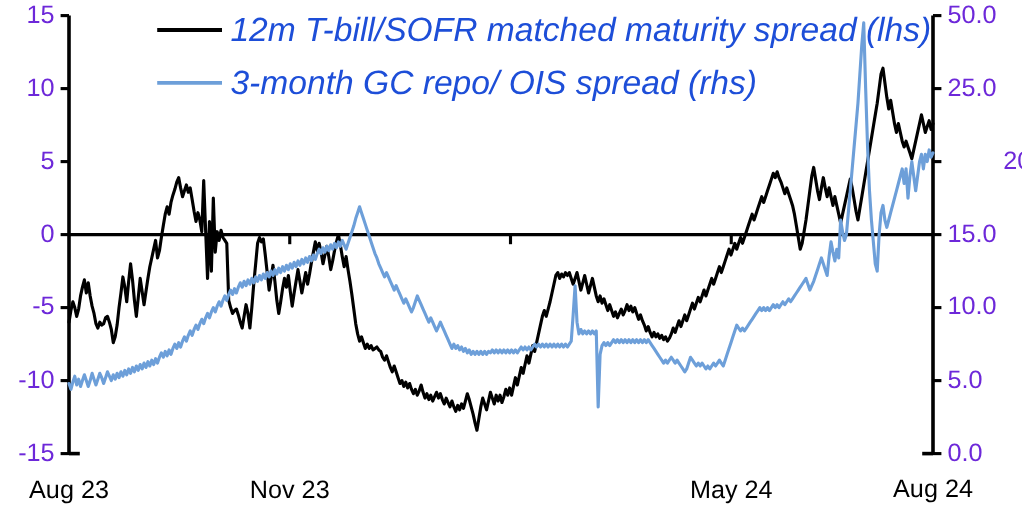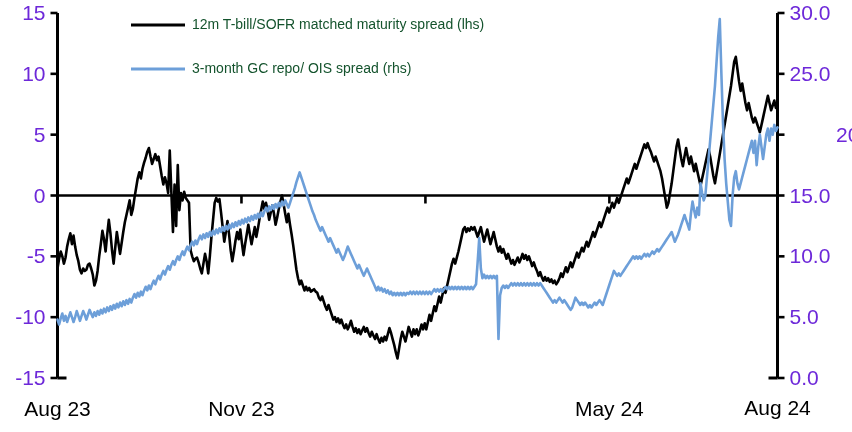--- a/index.html
+++ b/index.html
@@ -5,22 +5,22 @@
   html,body{margin:0;padding:0;background:#ffffff;}
   body{width:852px;height:432px;overflow:hidden;
        font-family:"Liberation Sans", sans-serif;}
   #root{position:relative;width:852px;height:432px;background:#fff;}
   .axlabel{position:absolute;font-size:21px;color:#6d28d9;white-space:nowrap;
            line-height:21px;}
   .ylabel-l{text-align:right;}
   .ylabel-r{text-align:left;}
   .xlabel{position:absolute;font-size:21px;color:#000;white-space:nowrap;
           line-height:21px;text-align:center;}
-  .legtext{position:absolute;font-size:14px;color:#14532d;white-space:nowrap;
-           line-height:21px;}
+  .legtext{position:absolute;font-size:28px;color:#1d4ed8;white-space:nowrap;
+           line-height:21px;font-style:italic;}
   svg{position:absolute;left:0;top:0;}
 </style>
 </head>
 <body>
 
 <div id="root">
   <svg id="plot" width="852" height="432">
       <line x1="57.5" y1="13" x2="57.5" y2="378" stroke="#000" stroke-width="3"></line>
       <line x1="777.5" y1="13" x2="777.5" y2="378" stroke="#000" stroke-width="3"></line>
       <line x1="57.5" y1="195.5" x2="777.5" y2="195.5" stroke="#000" stroke-width="2.6"></line>
@@ -48,21 +48,21 @@
       <line x1="131" y1="25" x2="185" y2="25" stroke="#000000" stroke-width="3.2"></line>
       <line x1="131" y1="69" x2="185" y2="69" stroke="#6d9fd9" stroke-width="3.2"></line>
     </svg>
 <div class="axlabel ylabel-l" style="right: 806.5px; top: 2px;">15</div>
     <div class="axlabel ylabel-l" style="right: 806.5px; top: 62.8333px;">10</div>
     <div class="axlabel ylabel-l" style="right: 806.5px; top: 123.667px;">5</div>
     <div class="axlabel ylabel-l" style="right: 806.5px; top: 184.5px;">0</div>
     <div class="axlabel ylabel-l" style="right: 806.5px; top: 245.333px;">-5</div>
     <div class="axlabel ylabel-l" style="right: 806.5px; top: 306.167px;">-10</div>
     <div class="axlabel ylabel-l" style="right: 806.5px; top: 367px;">-15</div>
-    <div class="axlabel ylabel-r" style="left: 789.5px; top: 2px;">30.0</div>
+    <div class="axlabel ylabel-r" style="left: 789.5px; top: 2px;">50.0</div>
     <div class="axlabel ylabel-r" style="left: 789.5px; top: 62.8333px;">25.0</div>
     <div class="axlabel ylabel-r" style="left: 836px; top: 123.667px; text-align: right;">20.0</div>
     <div class="axlabel ylabel-r" style="left: 789.5px; top: 184.5px;">15.0</div>
     <div class="axlabel ylabel-r" style="left: 789.5px; top: 245.333px;">10.0</div>
     <div class="axlabel ylabel-r" style="left: 789.5px; top: 306.167px;">5.0</div>
     <div class="axlabel ylabel-r" style="left: 789.5px; top: 367px;">0.0</div>
     <div class="xlabel" style="left: -12.5px; width: 140px; top: 398px;">Aug 23</div>
     <div class="xlabel" style="left: 171.46px; width: 140px; top: 398px;">Nov 23</div>
     <div class="xlabel" style="left: 539.38px; width: 140px; top: 398px; text-align: center;">May 24</div>
     <div class="xlabel" style="left: 707.5px; width: 140px; top: 397px;">Aug 24</div>

